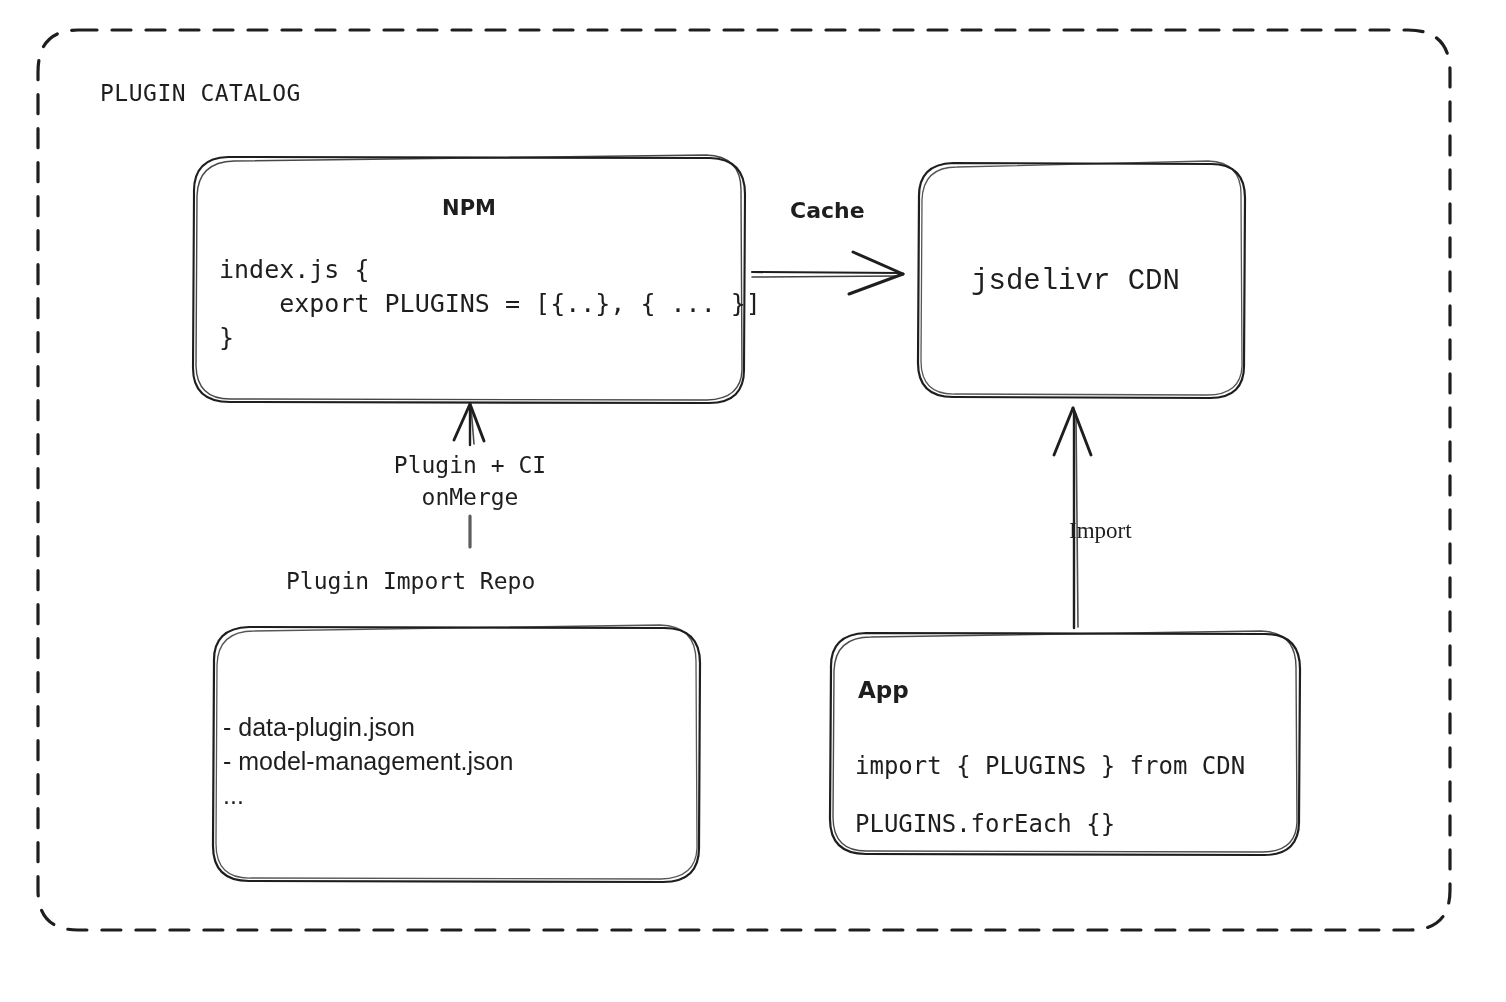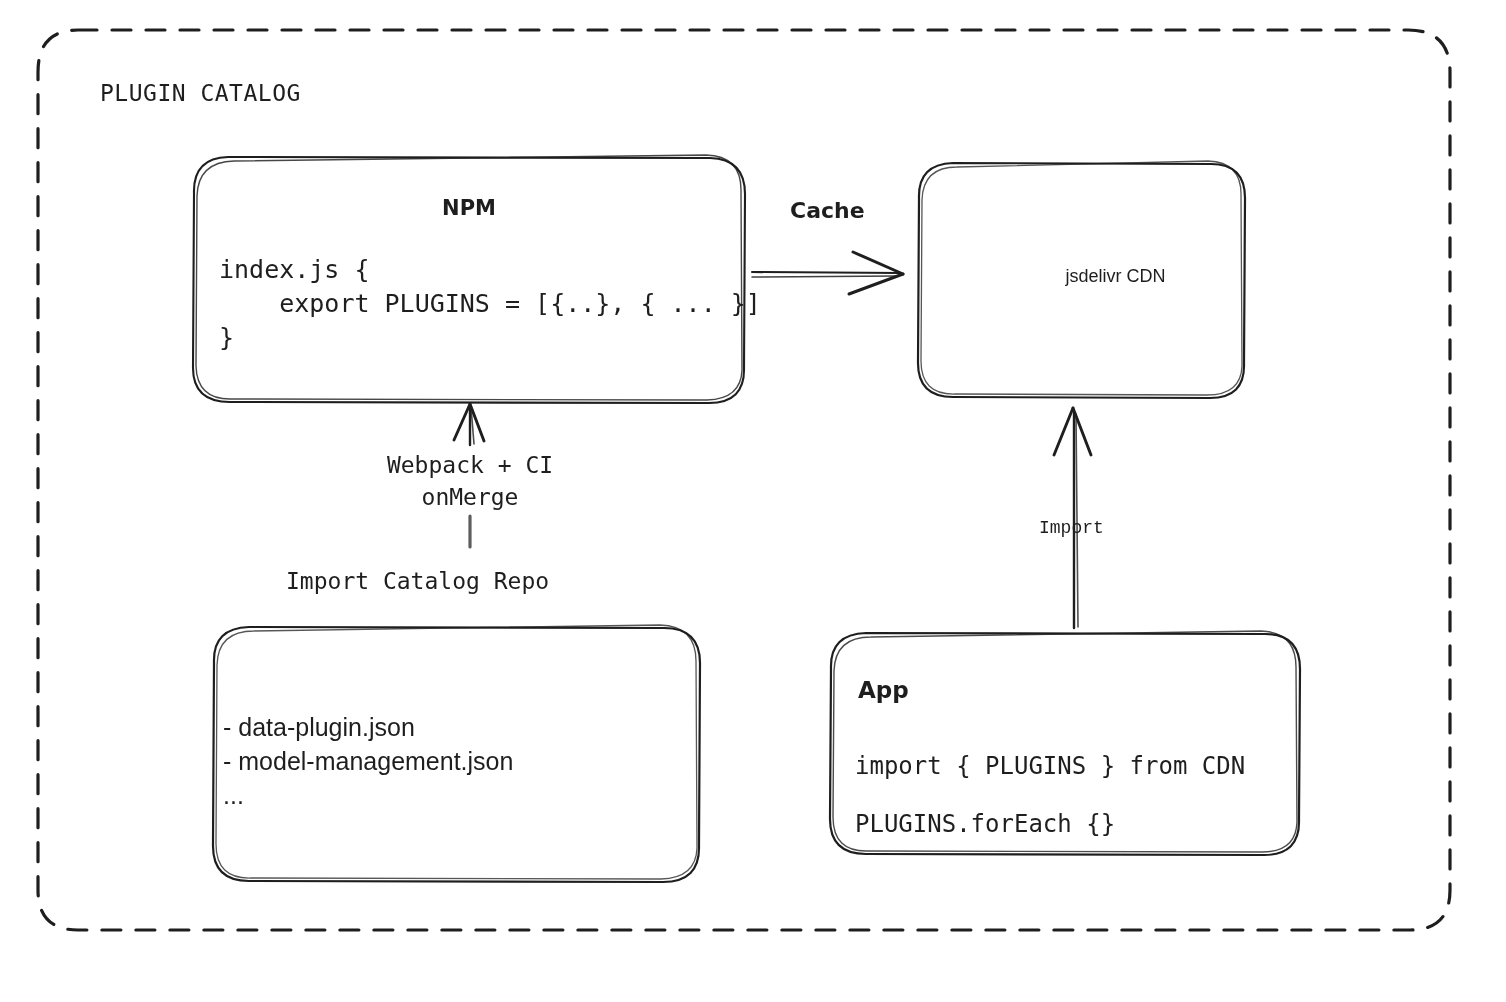--- a/index.html
+++ b/index.html
@@ -61,26 +61,26 @@
   .npm-code {
     left: 219px;
     top: 253px;
     font-family: "DejaVu Sans Mono", monospace;
     font-size: 25px;
     line-height: 34px;
   }
 
   
   .cdn-label {
-    left: 952px;
+    left: 912px;
     top: 267px;
     width: 327px;
     text-align: center;
-    font-family: Liberation Sans, sans-serif;
-    font-size: 18px;
+    font-family: Liberation Mono, monospace;
+    font-size: 29px;
   }
 
   
   .cache-label {
     left: 790px;
     top: 200px;
     font-family: "DejaVu Sans", sans-serif;
     font-size: 22px;
     font-weight: 600;
     text-align: right;
@@ -125,24 +125,24 @@
   .app-code {
     left: 855px;
     top: 737px;
     font-family: "DejaVu Sans Mono", monospace;
     font-size: 24px;
     line-height: 58px;
   }
 
   
   .import-label {
-    left: 1039px;
+    left: 1069px;
     top: 519px;
-    font-family: Liberation Mono, monospace;
-    font-size: 18px;
+    font-family: Liberation Serif, serif;
+    font-size: 23px;
   }
 </style>
 </head>
 <body>
 
 <div id="canvas">
 
   <svg class="svg-layer" viewBox="0 0 1506 1002">
 
     <g>
@@ -197,24 +197,24 @@
   <div class="txt npm-title">NPM</div>
 
   <div class="txt npm-code">index.js {
     export PLUGINS = [{..}, { ... }]
 }</div>
 
   <div class="txt cdn-label">jsdelivr CDN</div>
 
   <div class="txt cache-label">Cache</div>
 
-  <div class="txt webpack-label">Webpack + CI
+  <div class="txt webpack-label">Plugin + CI
 onMerge</div>
 
-  <div class="txt repo-caption">Import Catalog Repo</div>
+  <div class="txt repo-caption">Plugin Import Repo</div>
 
   <div class="txt repo-list">- data-plugin.json
 - model-management.json
 ...</div>
 
   <div class="txt app-title">App</div>
 
   <div class="txt app-code">import { PLUGINS } from CDN</div>
 
   <div class="txt app-code" style="top:795px;">PLUGINS.forEach {}</div>

